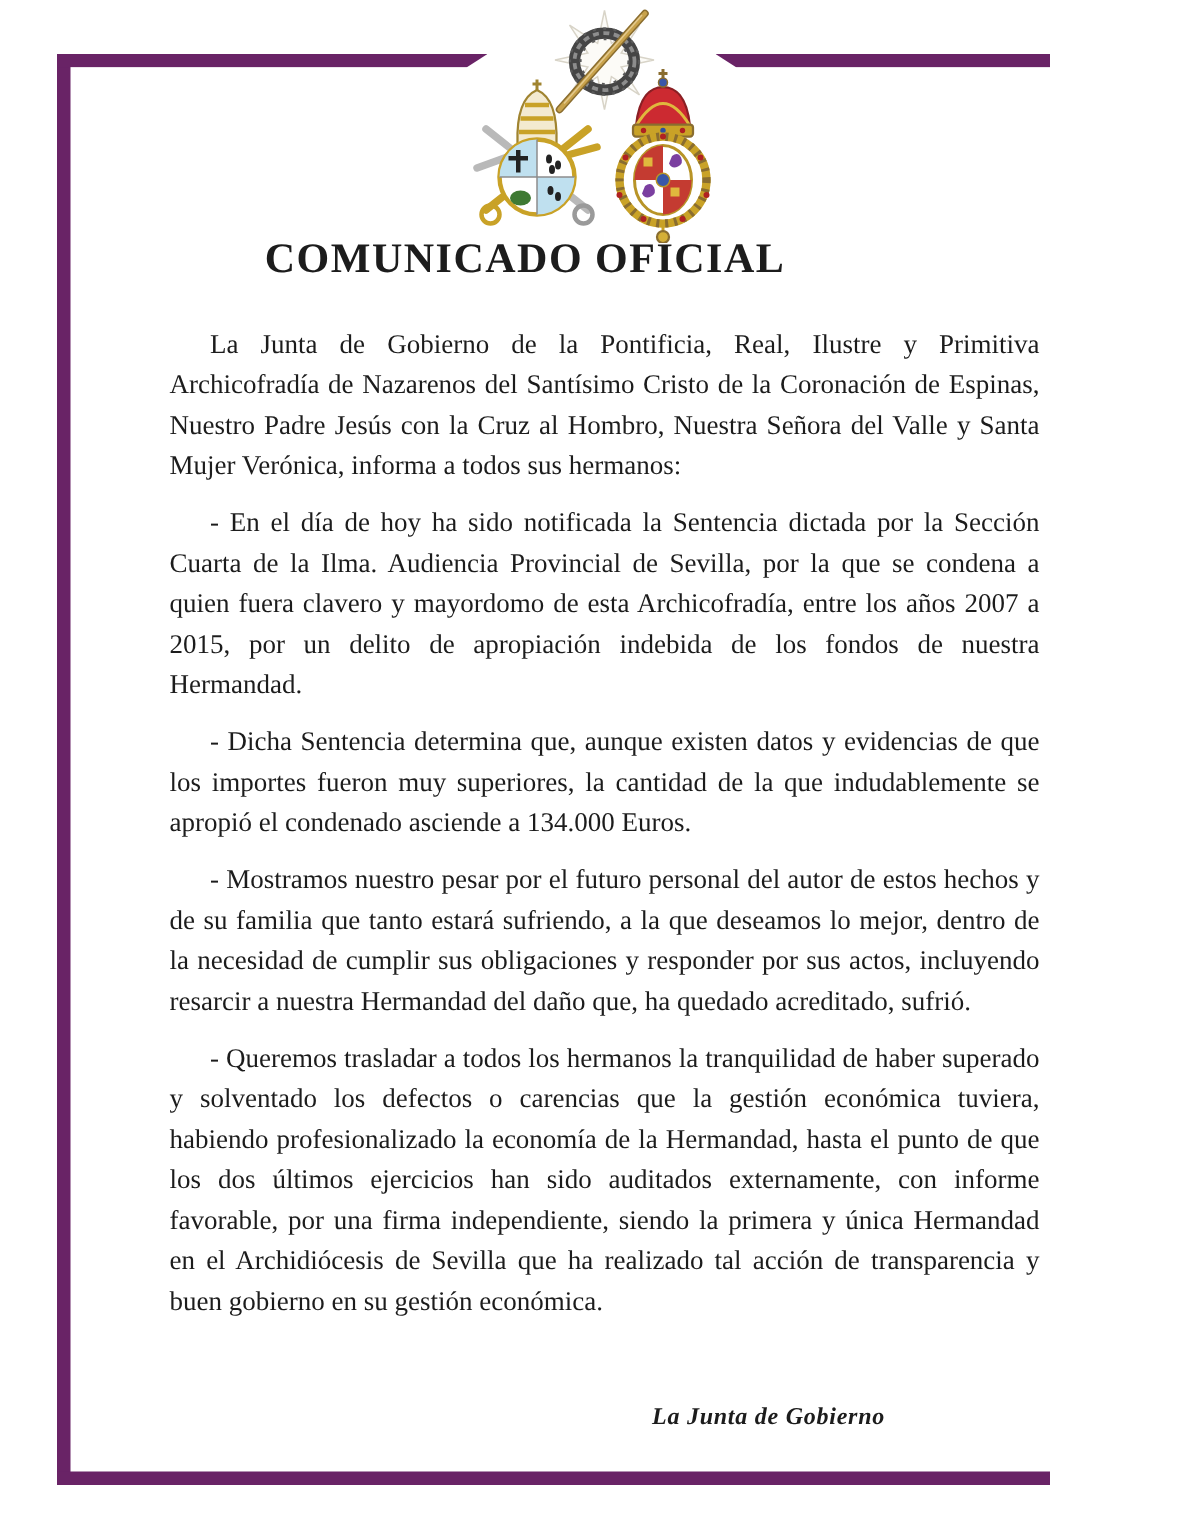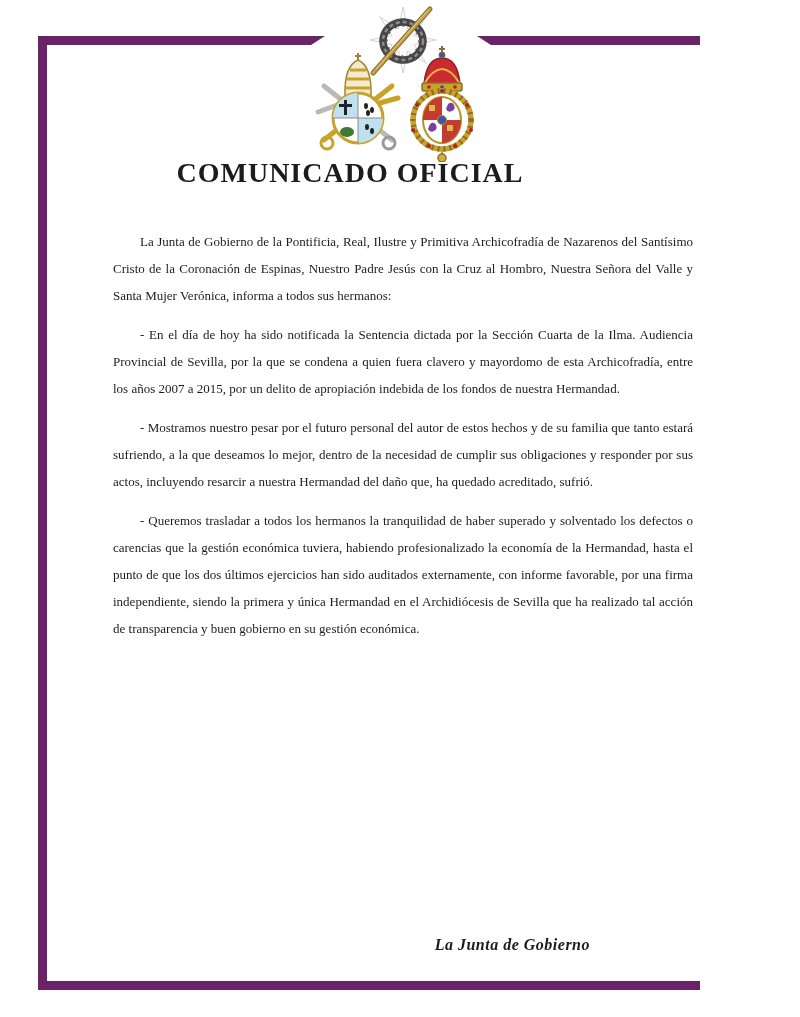--- a/index.html
+++ b/index.html
@@ -32,22 +32,22 @@
   .header-emblems{position:absolute;left:0;top:0;width:800px;height:162px;}
   .doc-title{
     position:absolute;left:0;top:157px;width:100%;
     margin:0;text-align:center;
     font-size:28px;font-weight:bold;letter-spacing:1px;
   }
   .doc-body{
     position:absolute;left:113px;top:216px;width:580px;
   }
   .doc-body p{
-    margin:12px 0 11px 0;
-    font-size:13px;line-height:27px;
+    margin:0 0 11px 0;
+    font-size:18px;line-height:27px;
     text-align:justify;text-indent:27px;
   }
   .signature{
     position:absolute;right:110px;top:936px;
     font-size:16px;font-weight:bold;font-style:italic;
     letter-spacing:0.5px;
   }
 </style>
 </head>
 <body>
@@ -129,19 +129,20 @@
       <line x1="442" y1="149" x2="442" y2="154" stroke="#c9a227" stroke-width="2"></line>
       <circle cx="442" cy="158" r="4" fill="#d4af37" stroke="#8a6d2f" stroke-width="1.5"></circle>
     </g>
   </svg>
 
   <h1 class="doc-title">COMUNICADO OFICIAL</h1>
 
   <main class="doc-body">
     <p>La Junta de Gobierno de la Pontificia, Real, Ilustre y Primitiva Archicofradía de Nazarenos del Santísimo Cristo de la Coronación de Espinas, Nuestro Padre Jesús con la Cruz al Hombro, Nuestra Señora del Valle y Santa Mujer Verónica, informa a todos sus hermanos:</p>
     <p>- En el día de hoy ha sido notificada la Sentencia dictada por la Sección Cuarta de la Ilma. Audiencia Provincial de Sevilla, por la que se condena a quien fuera clavero y mayordomo de esta Archicofradía, entre los años 2007 a 2015, por un delito de apropiación indebida de los fondos de nuestra Hermandad.</p>
+    <p>- Dicha Sentencia determina que, aunque existen datos y evidencias de que los importes fueron muy superiores, la cantidad de la que indudablemente se apropió el condenado asciende a 134.000 Euros.</p>
     <p>- Mostramos nuestro pesar por el futuro personal del autor de estos hechos y de su familia que tanto estará sufriendo, a la que deseamos lo mejor, dentro de la necesidad de cumplir sus obligaciones y responder por sus actos, incluyendo resarcir a nuestra Hermandad del daño que, ha quedado acreditado, sufrió.</p>
     <p>- Queremos trasladar a todos los hermanos la tranquilidad de haber superado y solventado los defectos o carencias que la gestión económica tuviera, habiendo profesionalizado la economía de la Hermandad, hasta el punto de que los dos últimos ejercicios han sido auditados externamente, con informe favorable, por una firma independiente, siendo la primera y única Hermandad en el Archidiócesis de Sevilla que ha realizado tal acción de transparencia y buen gobierno en su gestión económica.</p>
   </main>
 
   <div class="signature">La Junta de Gobierno</div>
 
 </div>
 
 </body></html>

